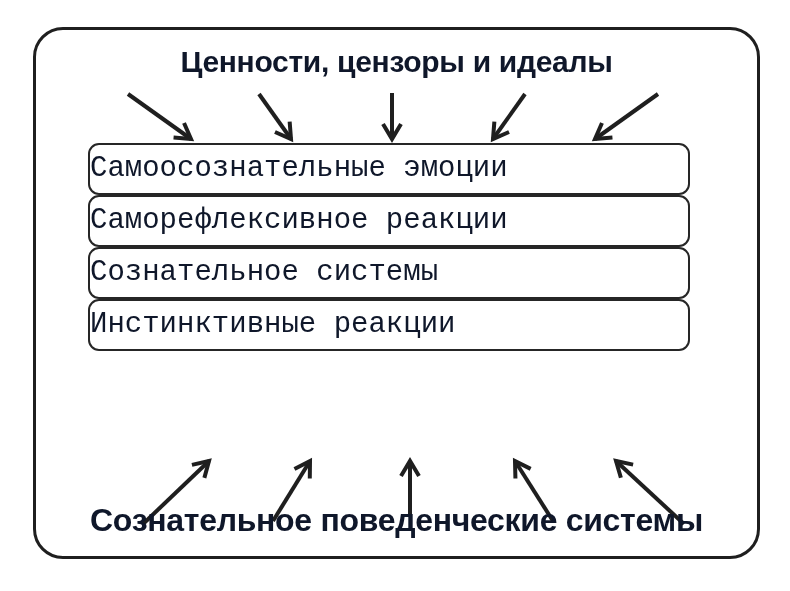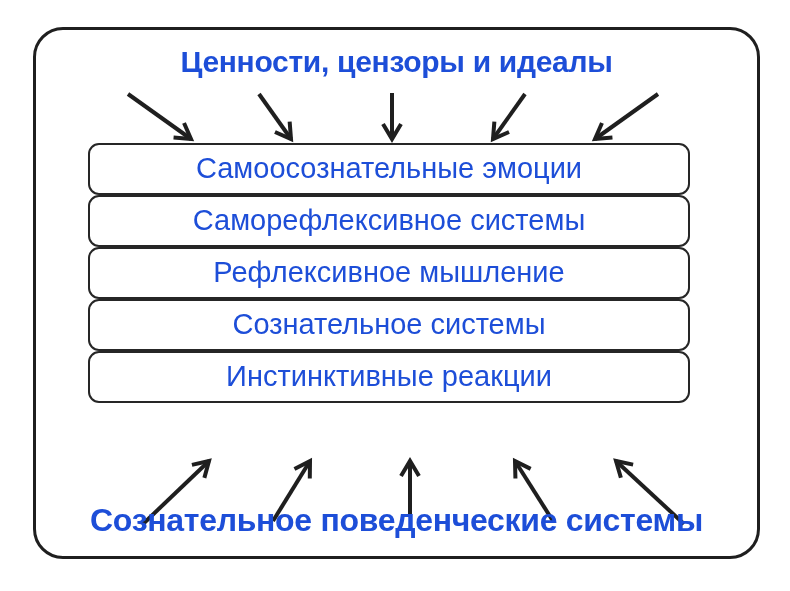--- a/index.html
+++ b/index.html
@@ -6,21 +6,21 @@
     margin: 0;
     padding: 0;
     background: #ffffff;
   }
   .stage {
     position: relative;
     width: 790px;
     height: 591px;
     background: #ffffff;
     font-family: "Liberation Sans", sans-serif;
-    color: #1d4ed8;
+    color: #0f172a;
     overflow: hidden;
   }
   .outer-frame {
     position: absolute;
     left: 33px;
     top: 27px;
     width: 727px;
     height: 532px;
     border: 3.5px solid #1f1f1f;
     border-radius: 30px;
@@ -60,21 +60,21 @@
     width: 602px;
   }
   .level-box {
     height: 52px;
     box-sizing: border-box;
     border: 2.4px solid #262626;
     border-radius: 11px;
     background: #ffffff;
     display: flex;
     align-items: center;
-    justify-content: center;
+    font-family: Liberation Mono, monospace;
   }
   .level-label {
     font-size: 29px;
     line-height: 1;
     white-space: nowrap;
     padding-bottom: 2px;
   }
 </style>
 </head>
 <body>
@@ -103,24 +103,21 @@
     <line x1="410" y1="514" x2="410" y2="461" stroke="#1f1f1f" stroke-width="4" marker-end="url(#ah)"></line>
     <line x1="553" y1="521" x2="515" y2="461" stroke="#1f1f1f" stroke-width="4" marker-end="url(#ah)"></line>
     <line x1="684" y1="524" x2="616" y2="461" stroke="#1f1f1f" stroke-width="4" marker-end="url(#ah)"></line>
   </svg>
 
   <div class="levels-stack">
     <div class="level-box">
       <span class="level-label">Самоосознательные эмоции</span>
     </div>
     <div class="level-box">
-      <span class="level-label">Саморефлексивное системы</span>
-    </div>
-    <div class="level-box">
-      <span class="level-label">Рефлексивное мышление</span>
+      <span class="level-label">Саморефлексивное реакции</span>
     </div>
     <div class="level-box">
       <span class="level-label">Сознательное системы</span>
     </div>
     <div class="level-box">
       <span class="level-label">Инстинктивные реакции</span>
     </div>
   </div>
 
   <div class="title title-bottom">Сознательное поведенческие системы</div>

